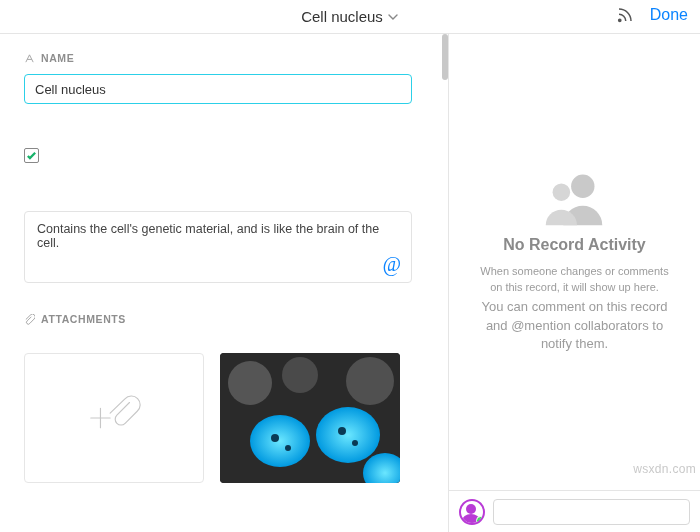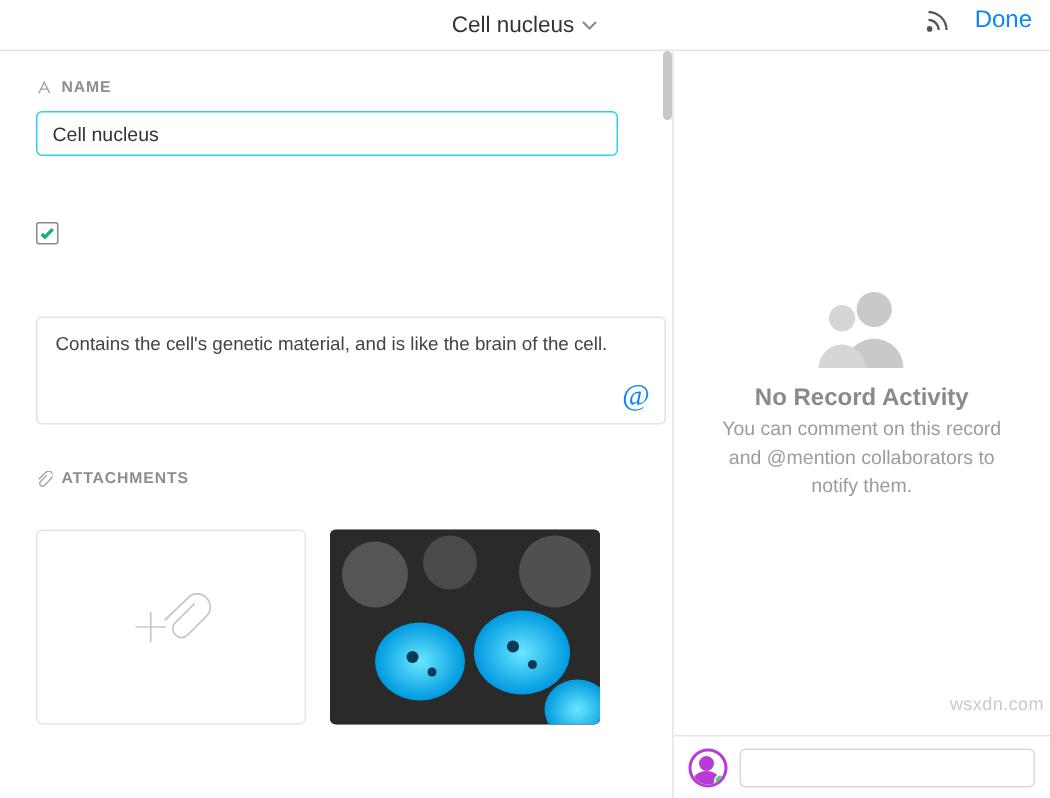--- a/index.html
+++ b/index.html
@@ -25,21 +25,21 @@
   .flabel svg { width: 11px; height: 11px; stroke: #a0a0a0; fill: none; }
 
   
   .name-input { width: 388px; height: 30px; border: 1.8px solid #2cd0e8; border-radius: 4px; padding: 0 10px; font-size: 13px; color: #333; outline: none; }
 
   
   .chk { width: 15px; height: 15px; border: 1px solid #888; border-radius: 2px; display: flex; align-items: center; justify-content: center; cursor: pointer; }
   .chk svg { width: 11px; height: 11px; stroke: #17b36a; stroke-width: 2.5; fill: none; }
 
   
-  .notes-box { width: 420px; height: 72px; border: 1px solid #e3e3e3; border-radius: 4px; padding: 10px 12px; font-size: 12.5px; color: #444; position: relative; }
+  .notes-box { width: 388px; height: 72px; border: 1px solid #e3e3e3; border-radius: 4px; padding: 10px 12px; font-size: 12.5px; color: #444; position: relative; }
   .mention { position: absolute; bottom: 6px; right: 10px; color: #0b84ff; font-size: 20px; font-style: italic; font-family: Georgia, serif; cursor: pointer; }
 
   
   .att-row { display: flex; gap: 16px; }
   .att-add { width: 180px; height: 130px; border: 1px solid #e6e6e6; border-radius: 4px; display: flex; align-items: center; justify-content: center; cursor: pointer; }
   .att-add svg { width: 58px; height: 58px; stroke: #c7c7c7; fill: none; stroke-width: 1.2; }
   .att-thumb { width: 180px; height: 130px; border-radius: 4px; overflow: hidden; position: relative; background:#2b2b2b; }
   .att-thumb svg { width: 100%; height: 100%; }
 
   .gap18 { height: 18px; }
@@ -159,20 +159,21 @@
     <div class="activity">
       <div class="people">
         <svg viewBox="0 0 80 56">
           <circle cx="48" cy="16" r="12"></circle>
             <path d="M28 56a20 20 0 0140 0z"></path>
           <circle cx="26" cy="22" r="9" fill="#d6d6d6"></circle>
             <path d="M10 56a16 16 0 0132 0z" fill="#d6d6d6"></path>
         </svg>
       </div>
       <div class="act-title">No Record Activity</div>
+      <div class="act-body">When someone changes or comments on this record, it will show up here.</div>
       <div class="act-body2">You can comment on this record and @mention collaborators to notify them.</div>
     </div>
     <div class="watermark">wsxdn.com</div>
     <div class="comment-bar">
       <div class="avatar">
           <span class="dot"></span>
         </div>
       <input class="comment-input" placeholder="" style="">
     </div>
   </div>

